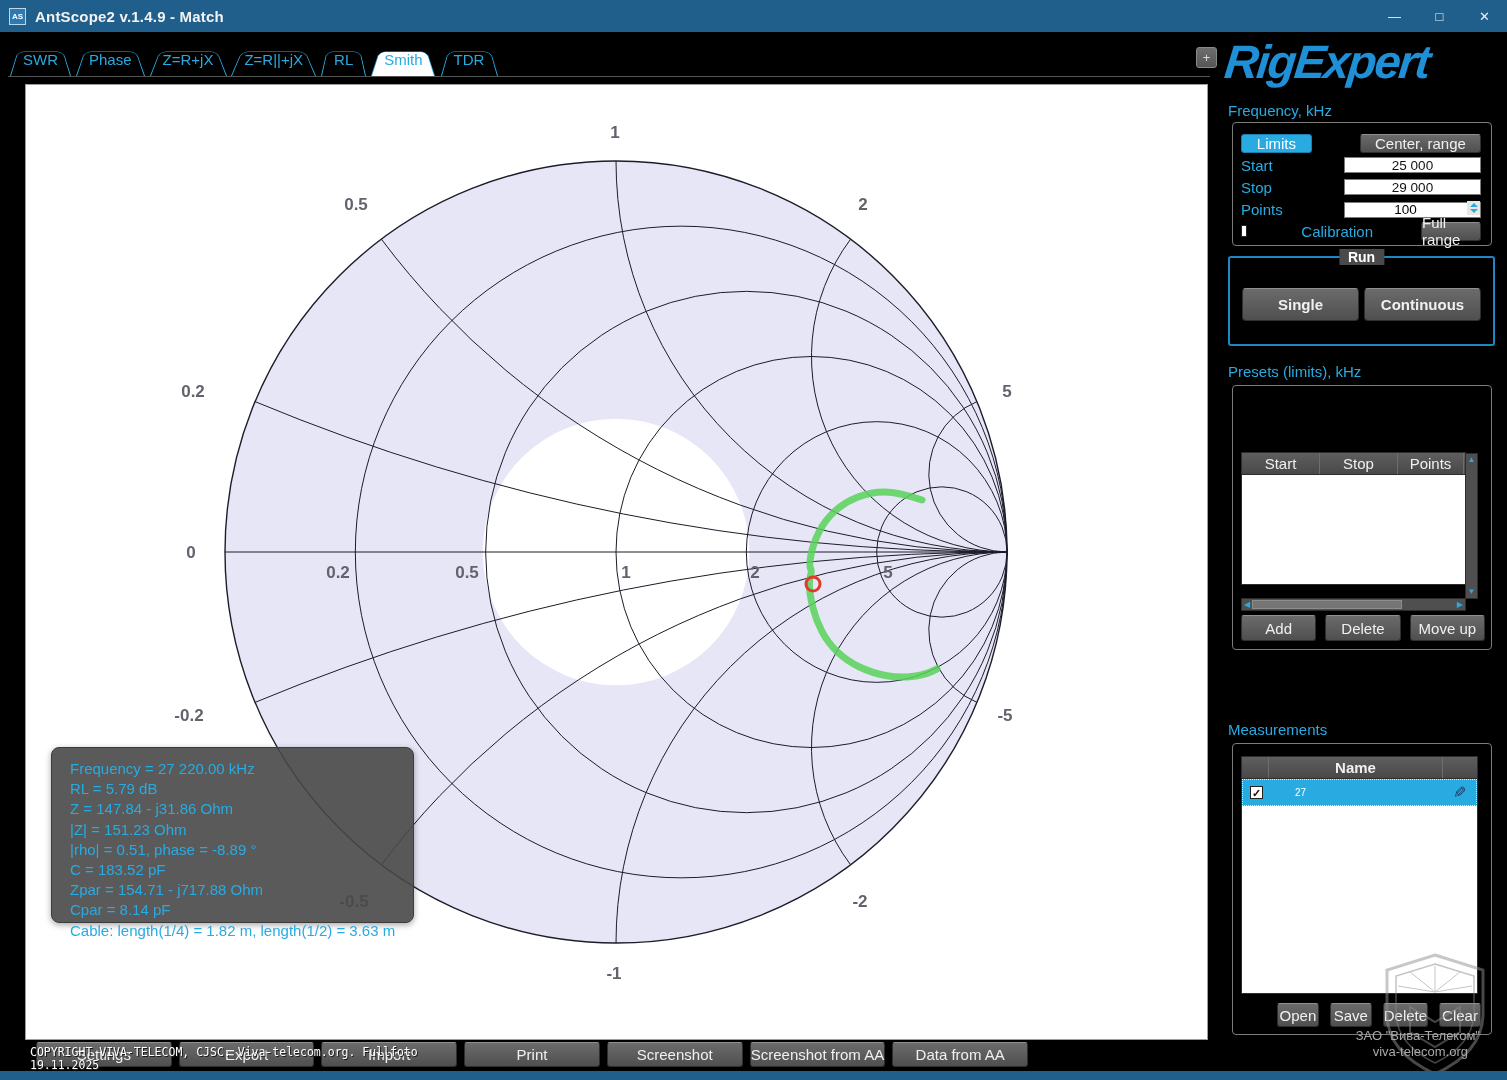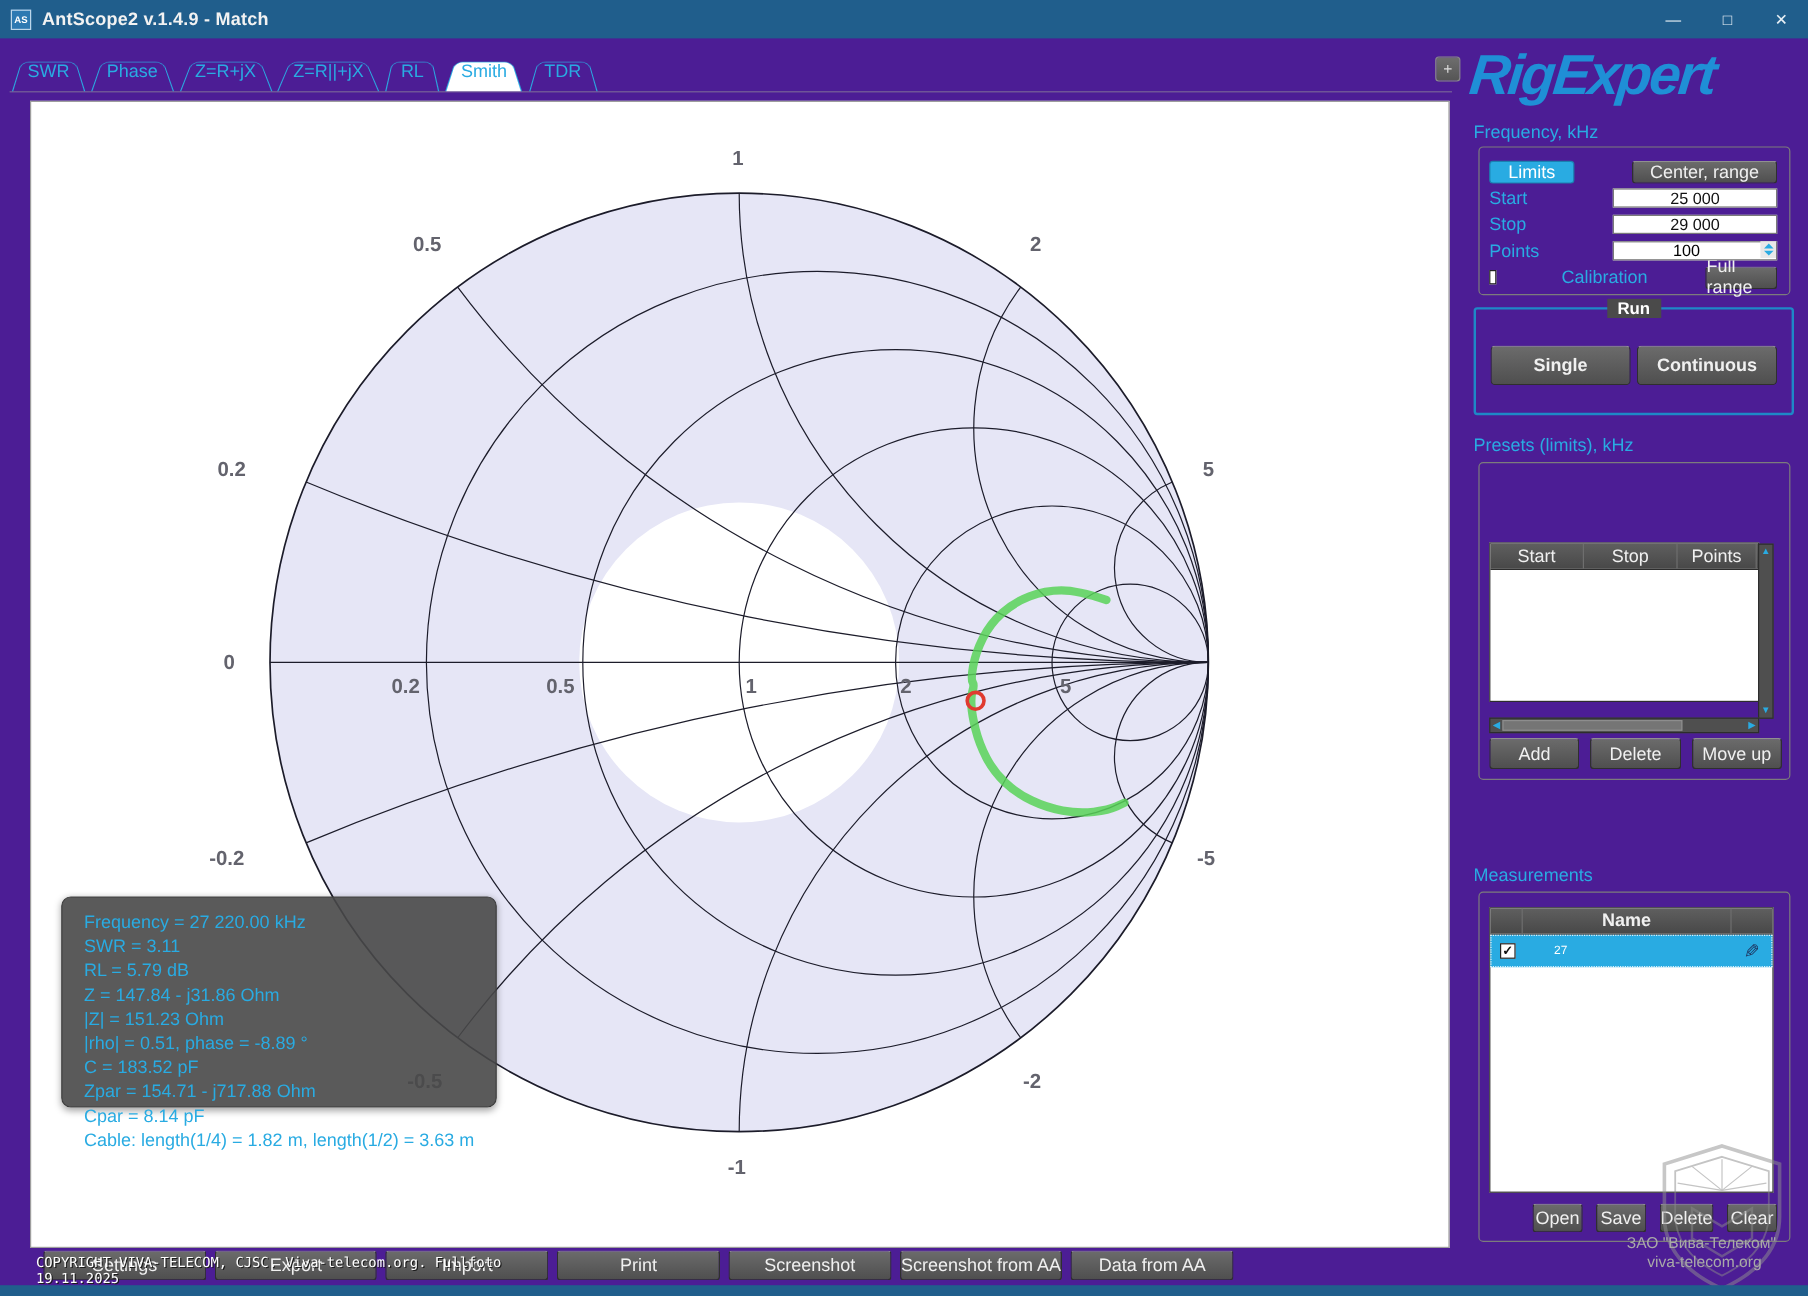--- a/index.html
+++ b/index.html
@@ -1,19 +1,19 @@
 <!DOCTYPE html>
 <html><head>
 <meta charset="utf-8">
 <style>
   * { margin:0; padding:0; box-sizing:border-box; }
   html,body { background:#333; }
   #window {
     position:relative; width:1507px; height:1080px; overflow:hidden;
-    background:#4c1d95; font-family:"Liberation Sans", sans-serif;
+    background:#000000; font-family:"Liberation Sans", sans-serif;
     -webkit-font-smoothing:antialiased;
   }
   
   #titlebar { position:absolute; left:0; top:0; width:100%; height:32px; background:#205e8c; display:flex; align-items:center; }
   #app-icon { width:17px; height:17px; margin-left:9px; background:#2d79b2; border:1px solid #bcd6ea; color:#fff; font-size:8px; font-weight:bold; display:flex; align-items:center; justify-content:center; }
   #title-text { color:#f2f2f2; font-size:15px; font-weight:600; margin-left:9px; letter-spacing:.2px; }
   #win-controls { position:absolute; right:0; top:0; height:32px; display:flex; }
   .win-btn { width:45px; height:32px; color:#e8f0f6; font-size:13px; display:flex; align-items:center; justify-content:center; cursor:default; }
   
   #tabbar { position:absolute; left:10px; top:43px; height:33px; display:flex; align-items:flex-end; }
@@ -166,21 +166,20 @@
         <text x="338" y="572" fill="#63636d" font-size="17" font-weight="bold" font-family="&quot;Liberation Sans&quot;, sans-serif" text-anchor="middle" dominant-baseline="central">0.2</text>
         <text x="467" y="572" fill="#63636d" font-size="17" font-weight="bold" font-family="&quot;Liberation Sans&quot;, sans-serif" text-anchor="middle" dominant-baseline="central">0.5</text>
         <text x="626" y="572" fill="#63636d" font-size="17" font-weight="bold" font-family="&quot;Liberation Sans&quot;, sans-serif" text-anchor="middle" dominant-baseline="central">1</text>
         <text x="755" y="572" fill="#63636d" font-size="17" font-weight="bold" font-family="&quot;Liberation Sans&quot;, sans-serif" text-anchor="middle" dominant-baseline="central">2</text>
         <text x="888" y="572" fill="#63636d" font-size="17" font-weight="bold" font-family="&quot;Liberation Sans&quot;, sans-serif" text-anchor="middle" dominant-baseline="central">5</text>
         <path d="M922,500 Q898,492 884.5,492 Q871,492 858,497 Q845,502 835,511 Q825,520 819,532 Q813,544 811,555 Q809,566 810.5,568.5 Q812,571 810.5,575.5 Q809,580 809.5,588 Q810,596 813,608 Q816,620 822,631.5 Q828,643 837.5,652 Q847,661 859.5,667 Q872,673 885.5,675.5 Q899,678 911.5,676.5 Q924,675 930.5,672 L937,669" fill="none" stroke="#58d258" stroke-width="7" stroke-linecap="round" stroke-linejoin="round" opacity="0.85"></path>
         <circle cx="813" cy="584" r="7" fill="none" stroke="#e03a2f" stroke-width="3"></circle>
       </svg>
     <div id="tooltip">
         <div class="tline">Frequency = 27 220.00 kHz</div>
-        <div class="tline">SWR = 3.11</div>
         <div class="tline">RL = 5.79 dB</div>
         <div class="tline">Z = 147.84 - j31.86 Ohm</div>
         <div class="tline">|Z| = 151.23 Ohm</div>
         <div class="tline">|rho| = 0.51, phase = -8.89 °</div>
         <div class="tline">C = 183.52 pF</div>
         <div class="tline">Zpar = 154.71 - j717.88 Ohm</div>
         <div class="tline">Cpar = 8.14 pF</div>
         <div class="tline">Cable: length(1/4) = 1.82 m, length(1/2) = 3.63 m</div>
       </div>
   </div>

